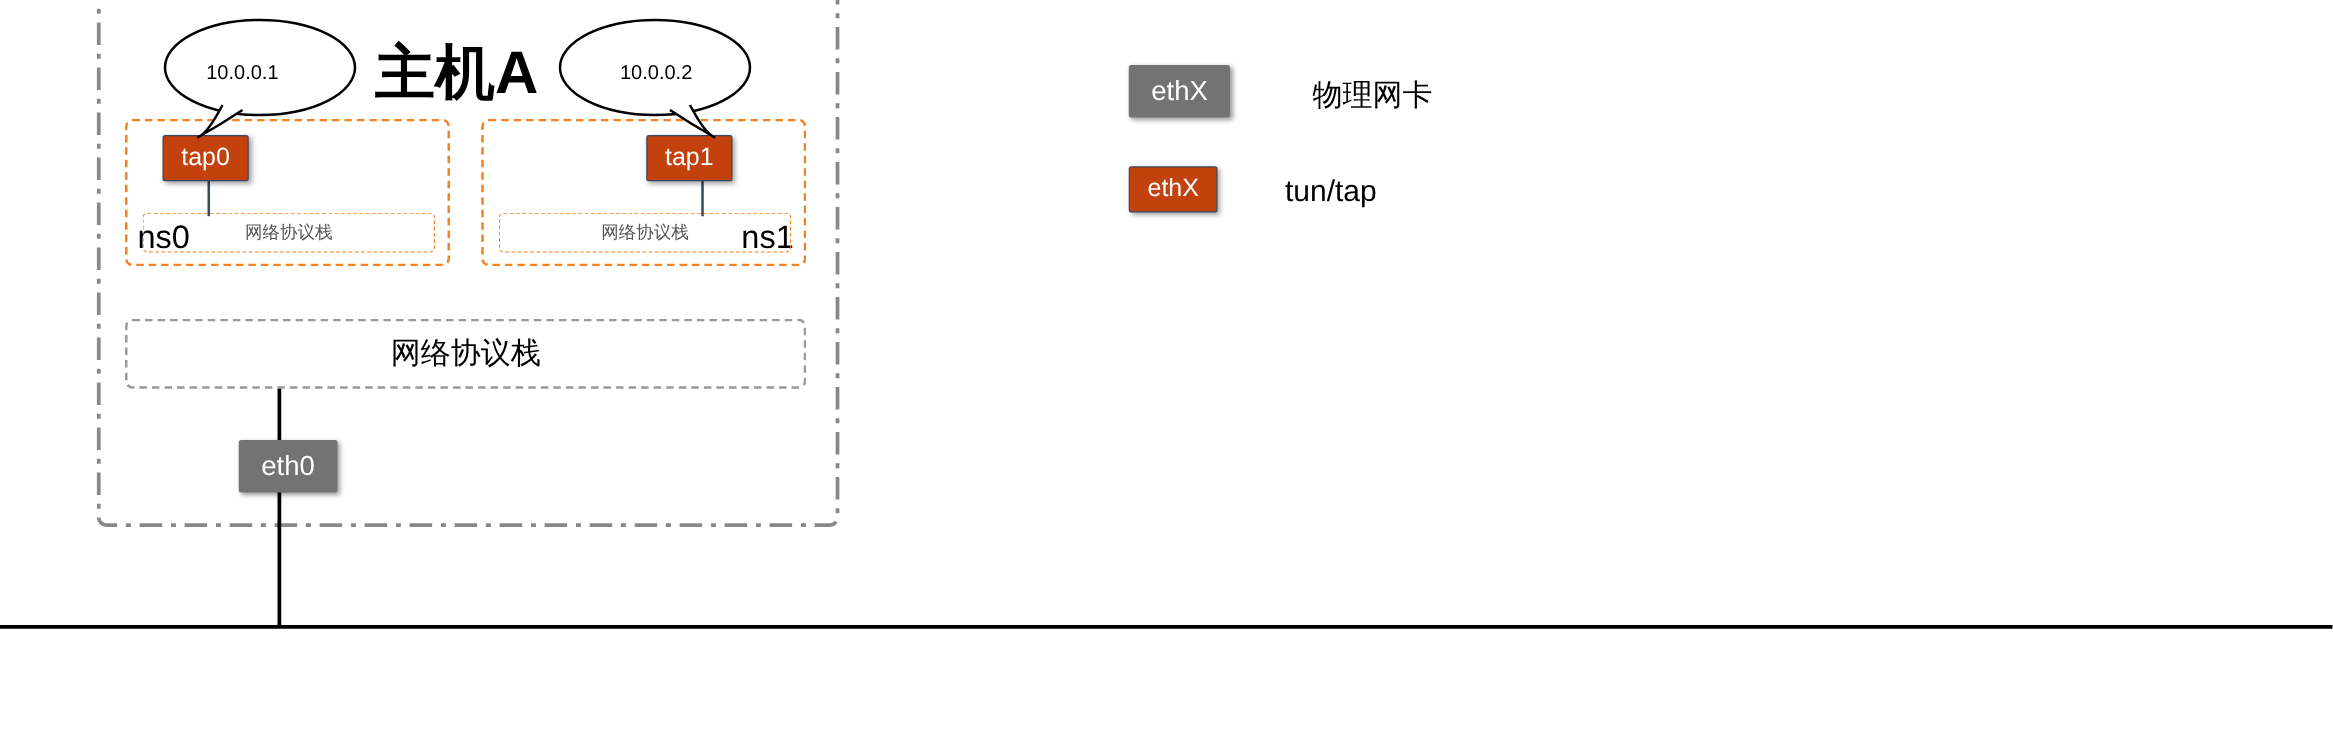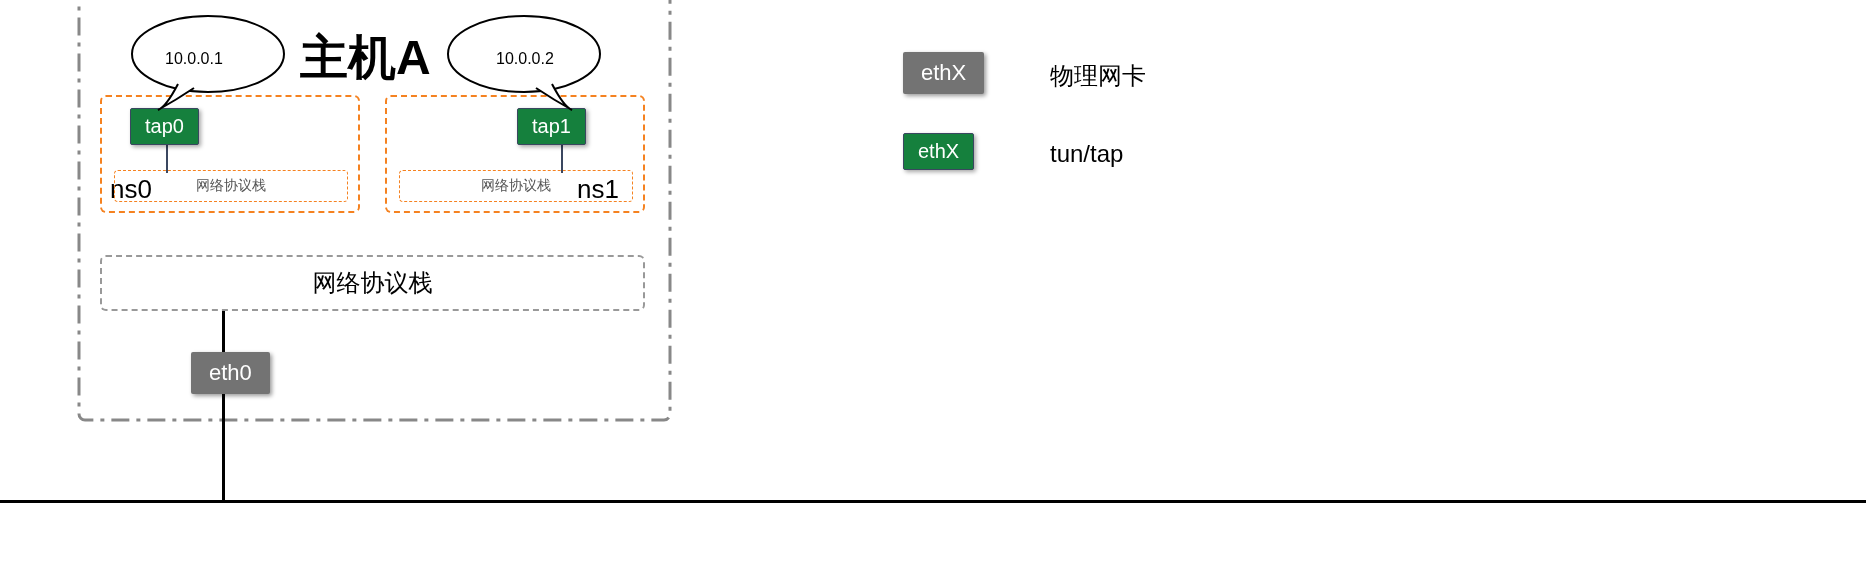--- a/index.html
+++ b/index.html
@@ -26,24 +26,24 @@
     }
     .ns0 { left: 100px; top: 95px; width: 260px; height: 118px; }
     .ns1 { left: 385px; top: 95px; width: 260px; height: 118px; }
     .ns-label {
       position: absolute;
       bottom: 6px;
       font-size: 26px;
       color: #000;
     }
     .ns0-label { left: 8px; }
-    .ns1-label { right: 24px; }
+    .ns1-label { right: 8px; }
     .tap-box {
       position: absolute;
-      background: #15803d;
+      background: #c2410c;
       color: #fff;
       font-size: 20px;
       text-align: center;
       padding: 6px 14px;
       border: 1px solid #3a4760;
       border-radius: 2px;
       box-shadow: 2px 2px 4px rgba(0,0,0,0.35);
       z-index: 5;
     }
     .tap0 { left: 130px; top: 108px; }
@@ -128,21 +128,21 @@
       background: #3a4760;
     }
     .legend-eth { left: 903px; top: 52px; }
     .legend-tap { left: 903px; top: 133px; }
     .legend-text {
       position: absolute;
       font-size: 24px;
       color: #000;
     }
     .legend-text1 { left: 1050px; top: 60px; }
-    .legend-text2 { left: 1050px; top: 140px; }
+    .legend-text2 { left: 1028px; top: 140px; }
   </style>
 </head>
 <body>
 
 <svg style="position:absolute;left:77px;top:-10px;width:595px;height:432px;pointer-events:none" viewBox="0 0 595 432">
   <rect x="2" y="2" width="591" height="428" rx="6" fill="none" stroke="#888" stroke-width="3" stroke-dasharray="18 7 4 7"></rect>
 </svg>
 
 <div class="host-title">主机A</div>
 

